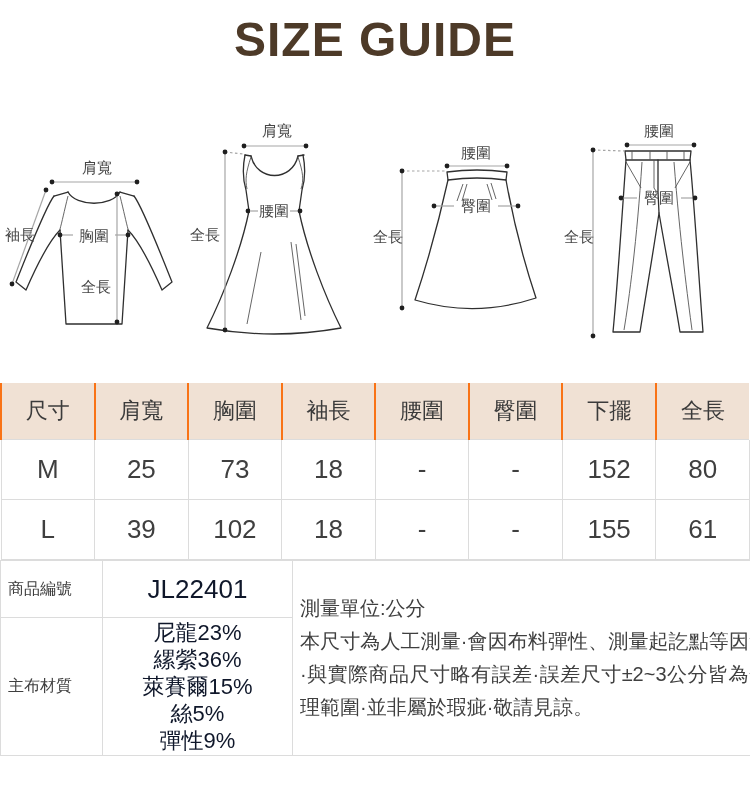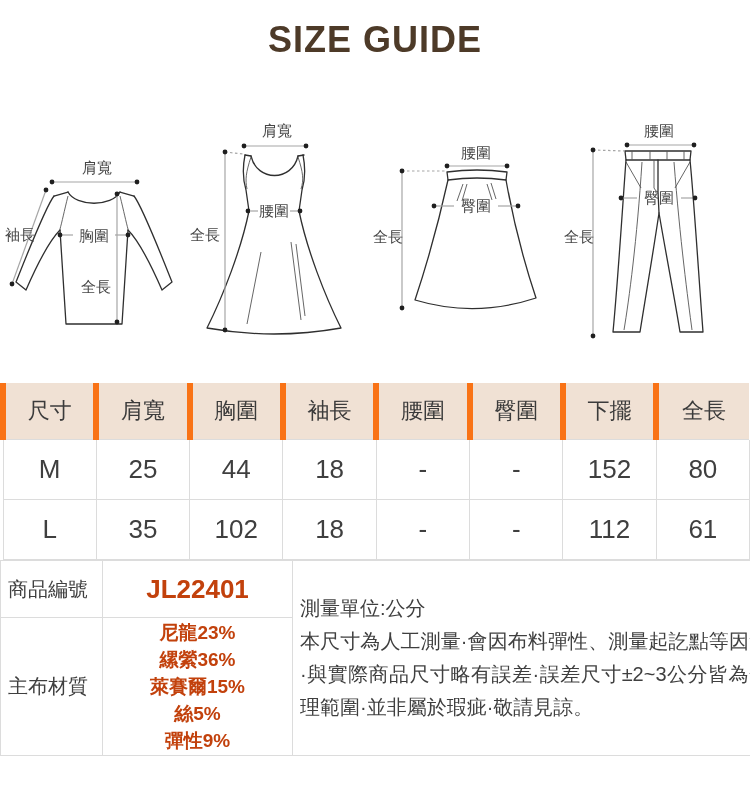--- a/index.html
+++ b/index.html
@@ -3,58 +3,58 @@
 <meta charset="utf-8">
 <style>
   html,body{margin:0;padding:0;}
   body{
     width:750px;height:806px;background:#ffffff;
     font-family:"Liberation Sans","DejaVu Sans",sans-serif;
     color:#3f3f3f;overflow:hidden;
   }
   .page-title{
     margin:0;padding-top:16px;height:48px;line-height:48px;
-    text-align:center;font-size:36px;font-weight:600;
+    text-align:center;font-size:48px;font-weight:600;
     color:var(--title-color,#4d3a28);letter-spacing:1px;
   }
   .diagrams{
     margin-top:36px;height:260px;
     display:flex;justify-content:space-between;
     padding:0 2px;
   }
   .diagrams svg{display:block;}
   .gline{stroke:#2f2f2f;stroke-width:1.3;fill:none;stroke-linejoin:round;stroke-linecap:round;}
   .gthin{stroke:#555;stroke-width:0.9;fill:none;}
   .mline{stroke:#a6a6a6;stroke-width:1.2;fill:none;}
   .mdot{fill:#1f1f1f;}
   .mdash{stroke:#a6a6a6;stroke-width:1.2;stroke-dasharray:2.5,2.5;fill:none;}
   .dlabel{fill:#474747;font-size:15px;font-family:"Liberation Sans","DejaVu Sans",sans-serif;}
   table{border-collapse:collapse;table-layout:fixed;width:750px;}
   .size-table{margin-top:23px;}
   .size-table th{
     height:54px;background:var(--header-bg,#f0e1d4);
     font-size:22px;font-weight:normal;color:#3b3b3b;
-    border-left:6px solid #f97316;border-right:1px solid #ffffff;
+    border-left:2px solid #f97316;border-right:1px solid #ffffff;
     border-top:none;border-bottom:none;
   }
   .size-table td{
     height:57px;text-align:center;font-size:26px;color:#3f3f3f;
     border:1px solid var(--border-color,#dcdcdc);background:#fff;
   }
   .info-table td{
     border:1px solid var(--border-color,#dcdcdc);background:#fff;
     vertical-align:middle;
   }
   .info-table .lbl{
-    width:93px;font-size:20px;text-align:left;padding-left:7px;color:#3f3f3f;
-  }
-  .info-table .val{width:187px;text-align:center;font-size:26px;color:#c2410c;font-weight:bold;}
+    width:93px;font-size:16px;text-align:left;padding-left:7px;color:#3f3f3f;
+  }
+  .info-table .val{width:187px;text-align:center;font-size:26px;color:#0f172a;}
   .info-table .row-code{height:57px;}
   .info-table .row-mat{height:133px;}
-  .materials div{font-size:19px;line-height:27px;text-align:center;}
+  .materials div{font-size:22px;line-height:27px;text-align:center;}
   .note-cell{
     width:469px;padding:6px 12px 6px 7px;font-size:20px;line-height:33px;
     text-align:justify;color:#3f3f3f;vertical-align:middle;
   }
   .note-cell .l1{text-align:left;}
 </style>
 </head>
 <body>
 
 <h1 class="page-title">SIZE GUIDE</h1>
@@ -167,35 +167,35 @@
     <th>胸圍</th>
     <th>袖長</th>
     <th>腰圍</th>
     <th>臀圍</th>
     <th>下擺</th>
     <th>全長</th>
   </tr>
   <tr>
     <td>M</td>
     <td>25</td>
-    <td>44</td>
+    <td>73</td>
     <td>18</td>
     <td>-</td>
     <td>-</td>
     <td>152</td>
     <td>80</td>
   </tr>
   <tr>
     <td>L</td>
-    <td>35</td>
+    <td>39</td>
     <td>102</td>
     <td>18</td>
     <td>-</td>
     <td>-</td>
-    <td>112</td>
+    <td>155</td>
     <td>61</td>
   </tr>
 </tbody>
   </table>
 
 <table class="info-table">
   <tbody>
       <tr class="row-code">
     <td class="lbl">商品編號</td>
     <td class="val">JL22401</td>

